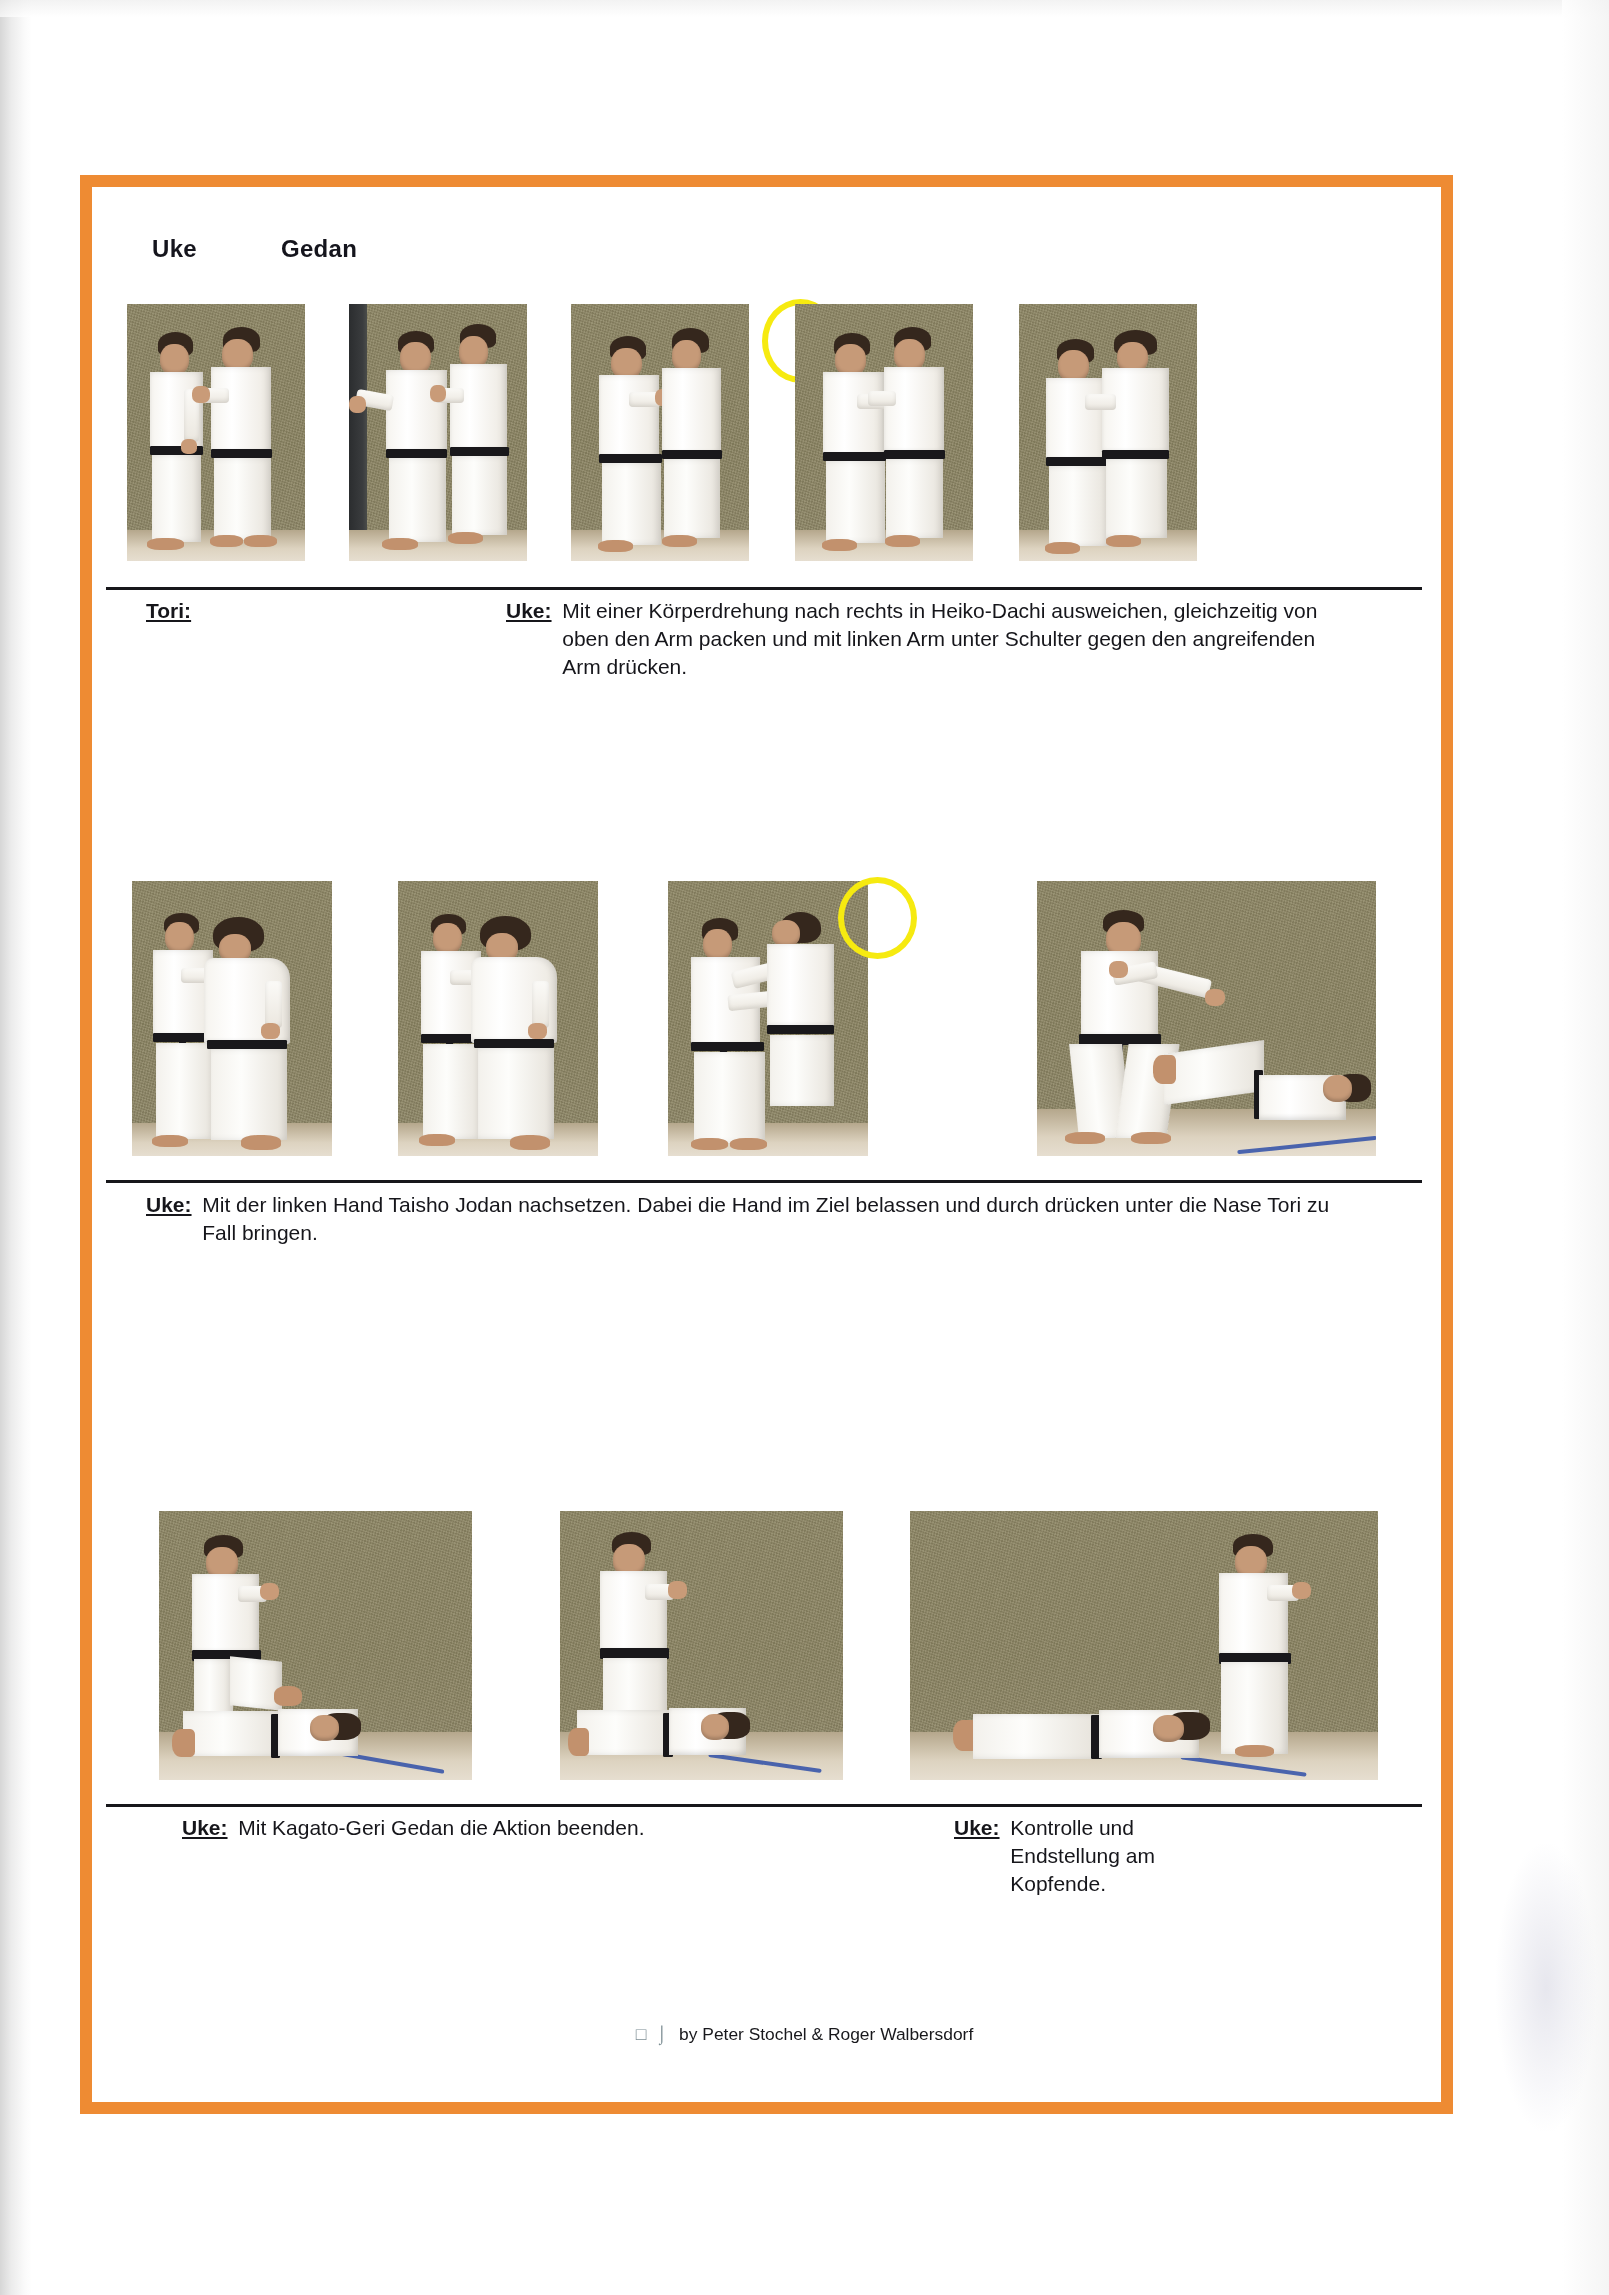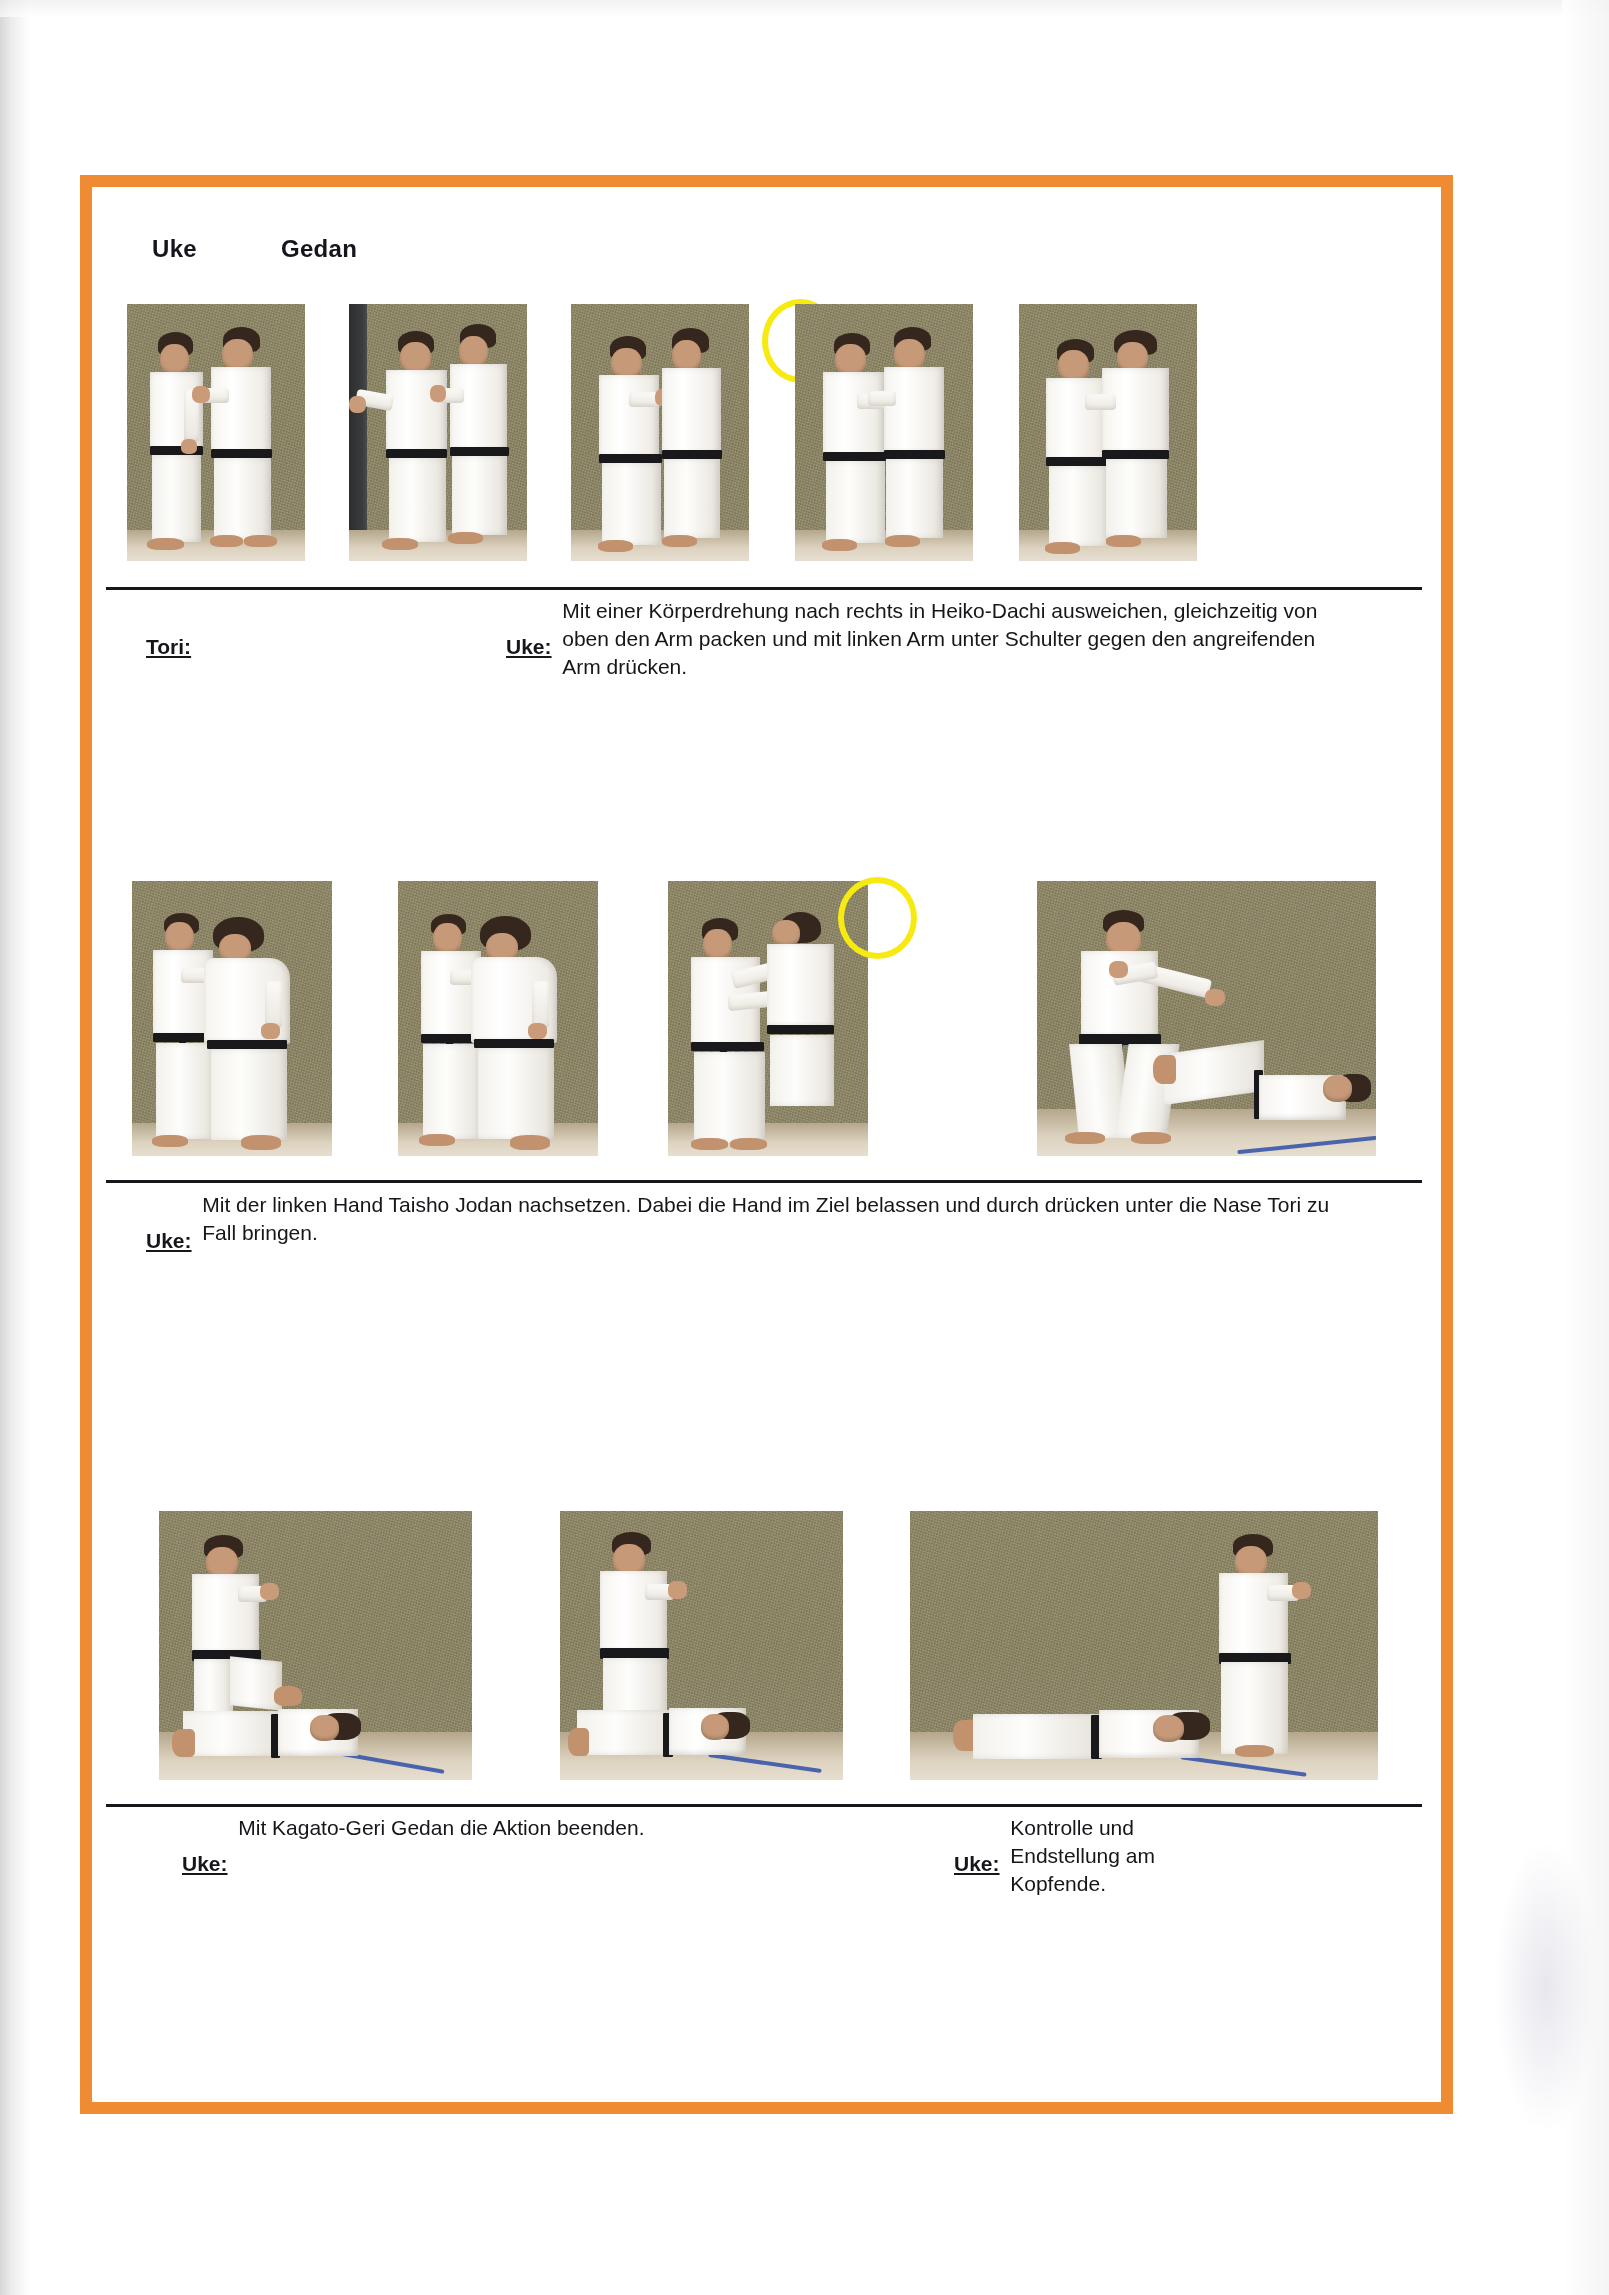--- a/index.html
+++ b/index.html
@@ -193,21 +193,21 @@
     font-size: 21px;
     line-height: 28px;
     color: #16161b;
   }
   .caption .role {
     font-weight: bold;
     white-space: nowrap;
   }
   .caption .role u { text-decoration: underline; text-underline-offset: 2px; }
   .cap-flex { display: flex; align-items: flex-start; }
-  .cap-flex .role { flex: 0 0 auto; margin-right: 10.7px; margin-top: 36px; }
+  .cap-flex .role { flex: 0 0 auto; margin-right: 10.7px; }
   .cap-flex .body { flex: 1 1 auto; }
 
   
   #footer {
     position: absolute;
     left: 0; top: 2024px;
     width: 1609px;
     text-align: center;
     font-size: 17.4px;
     color: #18181c;
@@ -569,15 +569,18 @@
   <div class="caption cap-flex" style="left:182px;top:1814px;width:468px;">
     <span class="role"><u>Uke:</u></span>
     <span class="body">Mit Kagato-Geri Gedan die Aktion beenden.</span>
   </div>
 
   <div class="caption cap-flex" style="left:954px;top:1814px;width:281px;">
     <span class="role"><u>Uke:</u></span>
     <span class="body">Kontrolle und Endstellung am Kopfende.</span>
   </div>
 
+  <div id="footer">
+    <span class="glyph">□ ⌡</span><span>by Peter Stochel &amp; Roger Walbersdorf</span>
+  </div>
 
 </div>
 
 
 </body></html>

